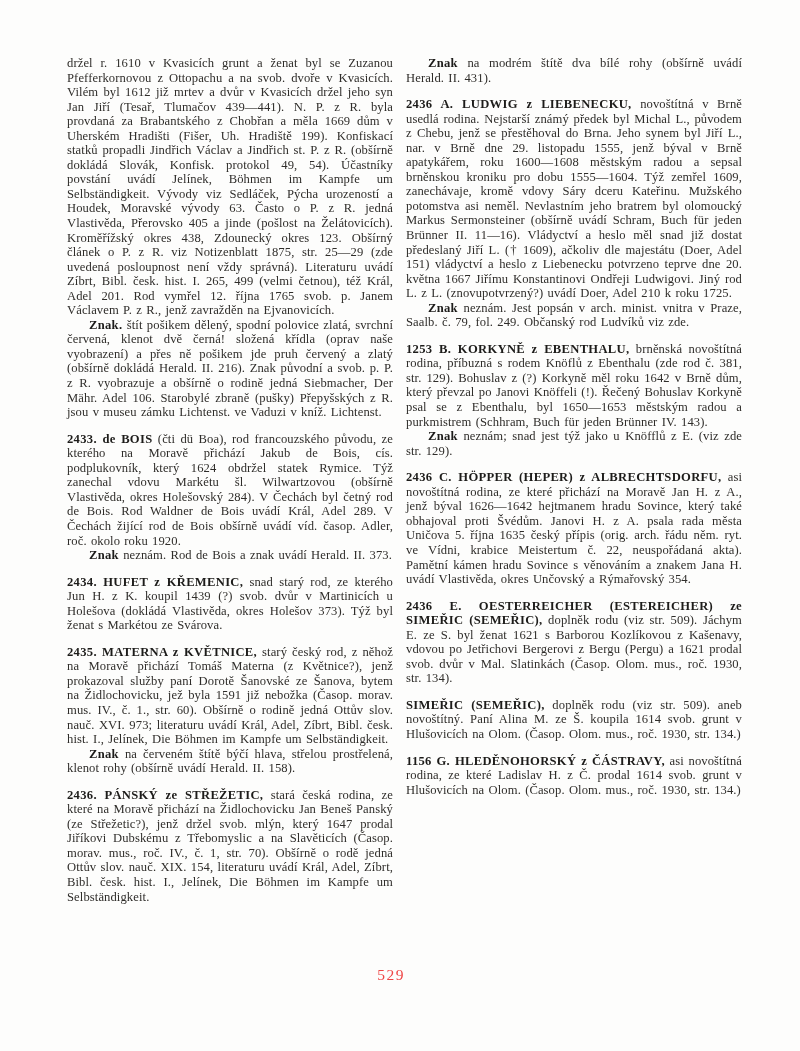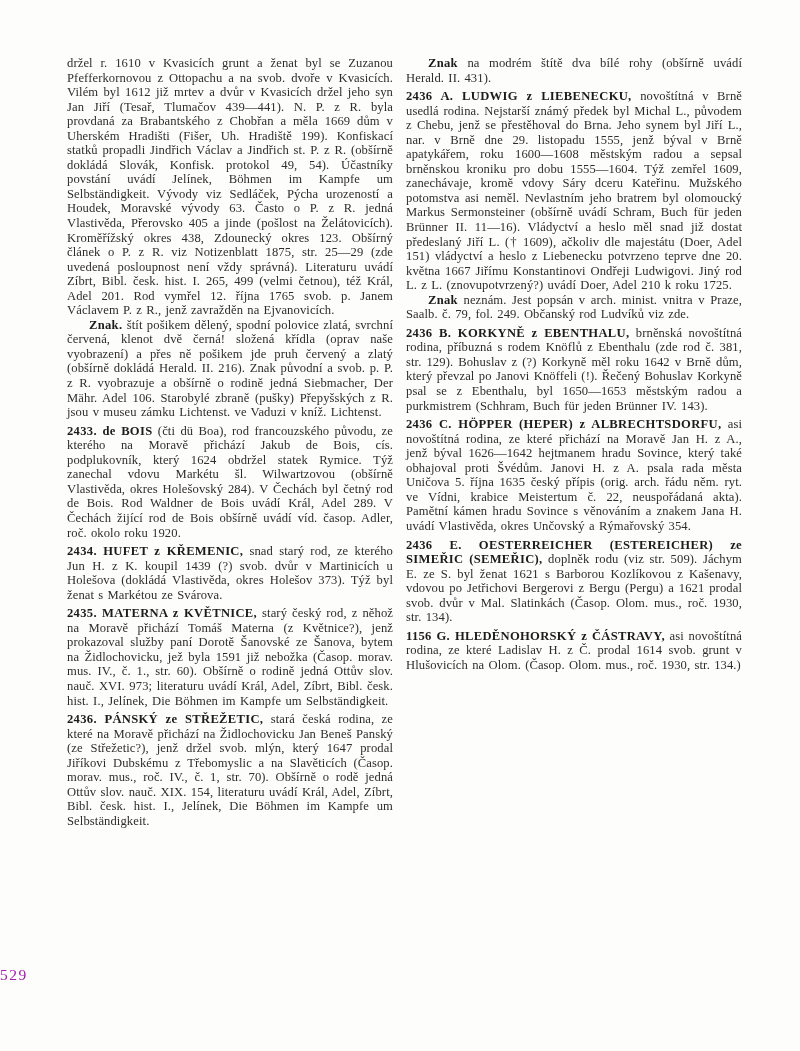--- a/index.html
+++ b/index.html
@@ -24,57 +24,62 @@
   .col{
     font-size:12.6px;
     line-height:14.55px;
     text-align:justify;
     letter-spacing:0.1px;
     word-spacing:1px;
   }
   .col-left{width:326px;flex:0 0 326px;}
   .col-right{width:336px;flex:0 0 336px;}
   p{margin:0;}
-  p.entry{margin-top:4px;}
+  p.entry{margin-top:12px;}
   p.znak{text-indent:22px;}
   b.lead{
     font-weight:700;
     color:#1d1c1a;
     letter-spacing:0.3px;
   }
   .pageno{
     position:absolute;
     top:966px;left:0;
     width:782px;
+    text-align:center;
     font-size:15.5px;
     letter-spacing:1.5px;
-    color:#a21caf;
+    color:#ef4444;
   }
 </style>
 </head>
 <body>
 
 <div class="sheet">
   <div class="cols">
 
     <div class="col col-left">
       <p class="plain"><span>držel r. 1610 v Kvasicích grunt a ženat byl se Zuzanou Pfefferkornovou z Ottopachu a na svob. dvoře v Kvasicích. Vilém byl 1612 již mrtev a dvůr v Kvasicích držel jeho syn Jan Jiří (Tesař, Tlumačov 439—441). N. P. z R. byla provdaná za Brabantského z Chobřan a měla 1669 dům v Uherském Hradišti (Fišer, Uh. Hradiště 199). Konfiskací statků propadli Jindřich Václav a Jindřich st. P. z R. (obšírně dokládá Slovák, Konfisk. protokol 49, 54). Účastníky povstání uvádí Jelínek, Böhmen im Kampfe um Selbständigkeit. Vývody viz Sedláček, Pýcha urozeností a Houdek, Moravské vývody 63. Často o P. z R. jedná Vlastivěda, Přerovsko 405 a jinde (pošlost na Želátovicích). Kroměřížský okres 438, Zdounecký okres 123. Obšírný článek o P. z R. viz Notizenblatt 1875, str. 25—29 (zde uvedená posloupnost není vždy správná). Literaturu uvádí Zíbrt, Bibl. česk. hist. I. 265, 499 (velmi četnou), též Král, Adel 201. Rod vymřel 12. října 1765 svob. p. Janem Václavem P. z R., jenž zavražděn na Ejvanovicích.</span></p>
       <p class="znak"><b class="lead">Znak.</b><span> štít pošikem dělený, spodní polovice zlatá, svrchní červená, klenot dvě černá! složená křídla (oprav naše vyobrazení) a přes ně pošikem jde pruh červený a zlatý (obšírně dokládá Herald. II. 216). Znak původní a svob. p. P. z R. vyobrazuje a obšírně o rodině jedná Siebmacher, Der Mähr. Adel 106. Starobylé zbraně (pušky) Přepyšských z R. jsou v museu zámku Lichtenst. ve Vaduzi v kníž. Lichtenst.</span></p>
       <p class="entry"><b class="lead">2433. de BOIS</b><span> (čti dü Boa), rod francouzského původu, ze kterého na Moravě přichází Jakub de Bois, cís. podplukovník, který 1624 obdržel statek Rymice. Týž zanechal vdovu Markétu šl. Wilwartzovou (obšírně Vlastivěda, okres Holešovský 284). V Čechách byl četný rod de Bois. Rod Waldner de Bois uvádí Král, Adel 289. V Čechách žijící rod de Bois obšírně uvádí víd. časop. Adler, roč. okolo roku 1920.</span></p>
+      <p class="znak"><b class="lead">Znak</b><span> neznám. Rod de Bois a znak uvádí Herald. II. 373.</span></p>
       <p class="entry"><b class="lead">2434. HUFET z KŘEMENIC,</b><span> snad starý rod, ze kterého Jun H. z K. koupil 1439 (?) svob. dvůr v Martinicích u Holešova (dokládá Vlastivěda, okres Holešov 373). Týž byl ženat s Markétou ze Svárova.</span></p>
       <p class="entry"><b class="lead">2435. MATERNA z KVĚTNICE,</b><span> starý český rod, z něhož na Moravě přichází Tomáš Materna (z Květnice?), jenž prokazoval služby paní Dorotě Šanovské ze Šanova, bytem na Židlochovicku, jež byla 1591 již nebožka (Časop. morav. mus. IV., č. 1., str. 60). Obšírně o rodině jedná Ottův slov. nauč. XVI. 973; literaturu uvádí Král, Adel, Zíbrt, Bibl. česk. hist. I., Jelínek, Die Böhmen im Kampfe um Selbständigkeit.</span></p>
+      <p class="znak"><b class="lead">Znak</b><span> na červeném štítě býčí hlava, střelou prostřelená, klenot rohy (obšírně uvádí Herald. II. 158).</span></p>
       <p class="entry"><b class="lead">2436. PÁNSKÝ ze STŘEŽETIC,</b><span> stará česká rodina, ze které na Moravě přichází na Židlochovicku Jan Beneš Panský (ze Střežetic?), jenž držel svob. mlýn, který 1647 prodal Jiříkovi Dubskému z Třebomyslic a na Slavěticích (Časop. morav. mus., roč. IV., č. 1, str. 70). Obšírně o rodě jedná Ottův slov. nauč. XIX. 154, literaturu uvádí Král, Adel, Zíbrt, Bibl. česk. hist. I., Jelínek, Die Böhmen im Kampfe um Selbständigkeit.</span></p>
     </div>
 
     <div class="col col-right">
       <p class="znak"><b class="lead">Znak</b><span> na modrém štítě dva bílé rohy (obšírně uvádí Herald. II. 431).</span></p>
       <p class="entry"><b class="lead">2436 A. LUDWIG z LIEBENECKU,</b><span> novoštítná v Brně usedlá rodina. Nejstarší známý předek byl Michal L., původem z Chebu, jenž se přestěhoval do Brna. Jeho synem byl Jiří L., nar. v Brně dne 29. listopadu 1555, jenž býval v Brně apatykářem, roku 1600—1608 městským radou a sepsal brněnskou kroniku pro dobu 1555—1604. Týž zemřel 1609, zanechávaje, kromě vdovy Sáry dceru Kateřinu. Mužského potomstva asi neměl. Nevlastním jeho bratrem byl olomoucký Markus Sermonsteiner (obšírně uvádí Schram, Buch für jeden Brünner II. 11—16). Vládyctví a heslo měl snad již dostat předeslaný Jiří L. († 1609), ačkoliv dle majestátu (Doer, Adel 151) vládyctví a heslo z Liebenecku potvrzeno teprve dne 20. května 1667 Jiřímu Konstantinovi Ondřeji Ludwigovi. Jiný rod L. z L. (znovupotvrzený?) uvádí Doer, Adel 210 k roku 1725.</span></p>
       <p class="znak"><b class="lead">Znak</b><span> neznám. Jest popsán v arch. minist. vnitra v Praze, Saalb. č. 79, fol. 249. Občanský rod Ludvíků viz zde.</span></p>
-      <p class="entry"><b class="lead">2436 B. KORKYNĚ z EBENTHALU,</b><span> brněnská novoštítná rodina, příbuzná s rodem Knöflů z Ebenthalu (zde rod č. 381, str. 129). Bohuslav z (?) Korkyně měl roku 1642 v Brně dům, který převzal po Janovi Knöffeli (!). Řečený Bohuslav Korkyně psal se z Ebenthalu, byl 1650—1653 městským radou a purkmistrem (Schhram, Buch für jeden Brünner IV. 143).</span></p>
+      <p class="entry"><b class="lead">1253 B. KORKYNĚ z EBENTHALU,</b><span> brněnská novoštítná rodina, příbuzná s rodem Knöflů z Ebenthalu (zde rod č. 381, str. 129). Bohuslav z (?) Korkyně měl roku 1642 v Brně dům, který převzal po Janovi Knöffeli (!). Řečený Bohuslav Korkyně psal se z Ebenthalu, byl 1650—1653 městským radou a purkmistrem (Schhram, Buch für jeden Brünner IV. 143).</span></p>
+      <p class="znak"><b class="lead">Znak</b><span> neznám; snad jest týž jako u Knöfflů z E. (viz zde str. 129).</span></p>
       <p class="entry"><b class="lead">2436 C. HÖPPER (HEPER) z ALBRECHTSDORFU,</b><span> asi novoštítná rodina, ze které přichází na Moravě Jan H. z A., jenž býval 1626—1642 hejtmanem hradu Sovince, který také obhajoval proti Švédům. Janovi H. z A. psala rada města Uničova 5. října 1635 český přípis (orig. arch. řádu něm. ryt. ve Vídni, krabice Meistertum č. 22, neuspořádaná akta). Pamětní kámen hradu Sovince s věnováním a znakem Jana H. uvádí Vlastivěda, okres Unčovský a Rýmařovský 354.</span></p>
       <p class="entry"><b class="lead">2436 E. OESTERREICHER (ESTEREICHER) ze SIMEŘIC (SEMEŘIC),</b><span> doplněk rodu (viz str. 509). Jáchym E. ze S. byl ženat 1621 s Barborou Kozlíkovou z Kašenavy, vdovou po Jetřichovi Bergerovi z Bergu (Pergu) a 1621 prodal svob. dvůr v Mal. Slatinkách (Časop. Olom. mus., roč. 1930, str. 134).</span></p>
+      <p class="entry"><b class="lead">SIMEŘIC (SEMEŘIC),</b><span> doplněk rodu (viz str. 509). aneb novoštítný. Paní Alina M. ze Š. koupila 1614 svob. grunt v Hlušovicích na Olom. (Časop. Olom. mus., roč. 1930, str. 134.)</span></p>
       <p class="entry"><b class="lead">1156 G. HLEDĚNOHORSKÝ z ČÁSTRAVY,</b><span> asi novoštítná rodina, ze které Ladislav H. z Č. prodal 1614 svob. grunt v Hlušovicích na Olom. (Časop. Olom. mus., roč. 1930, str. 134.)</span></p>
     </div>
 
   </div>
 
   <div class="pageno">529</div>
 </div>
 
 </body></html>

